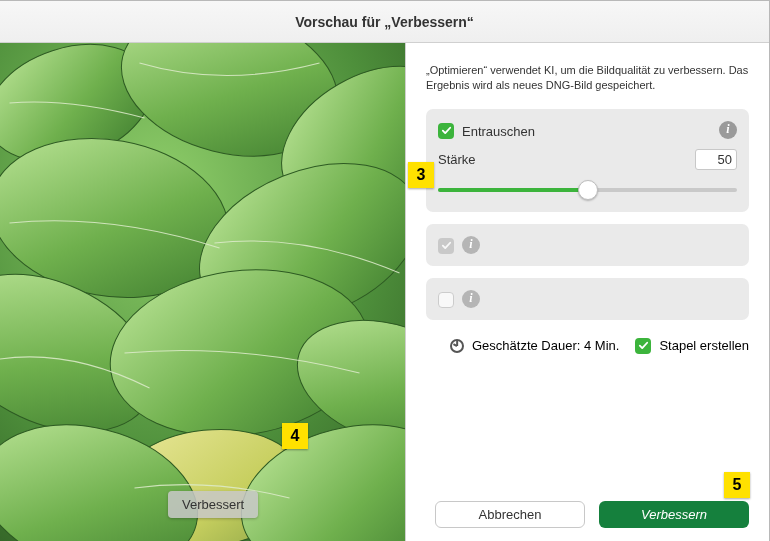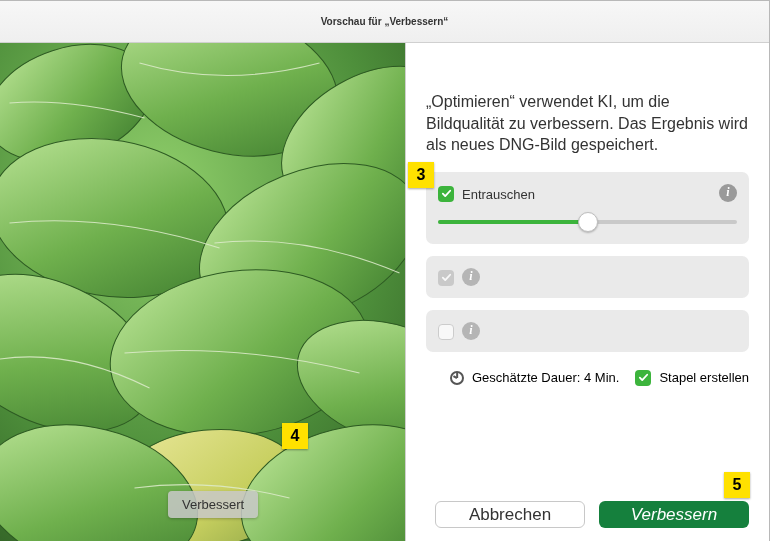--- a/index.html
+++ b/index.html
@@ -6,21 +6,21 @@
   html, body { width: 770px; height: 541px; font-family: -apple-system, Helvetica, Arial, sans-serif; font-size: 13px; color: #333; background: #f0f0f0; }
   .window {
     width: 770px; height: 541px; background: #fff;
     border: 1px solid #b8b8b8; border-left: none; border-bottom: none;
     position: relative; overflow: hidden;
   }
   .titlebar {
     height: 42px; line-height: 42px; text-align: center;
     background: linear-gradient(#f7f7f7, #efefef);
     border-bottom: 1px solid #d0d0d0;
-    font-weight: 600; font-size: 10px; color: #333;
+    font-weight: 600; font-size: 14px; color: #333;
   }
   .content { display: flex; height: calc(541px - 42px); }
   .preview-pane {
     width: 406px; height: 100%; position: relative;
     border-right: 1px solid #d0d0d0;
     overflow: hidden;
   }
   .preview-img {
     width: 100%; height: 100%; position: relative;
     background: #3b6b2a;
@@ -31,21 +31,21 @@
     background: rgba(200,200,200,0.85);
     color: #333; font-size: 13px; font-weight: 500;
     padding: 6px 14px; border-radius: 4px;
     box-shadow: 0 1px 3px rgba(0,0,0,0.25);
     margin-left: 40px;
   }
   .side-pane {
     flex: 1; padding: 20px 20px 14px 20px; display: flex; flex-direction: column;
     background: #fff;
   }
-  .description { font-size: 16px; line-height: 1.35; color: #333; margin-bottom: 16px; margin-top: 28px; }
+  .description { font-size: 11px; line-height: 1.35; color: #333; margin-bottom: 16px; }
   .panel {
     background: #eaeaea; border-radius: 7px;
     padding: 12px 12px; margin-bottom: 12px; position: relative;
   }
   .panel-row { display: flex; align-items: flex-end; gap: 8px; }
   .panel-title { font-size: 13px; color: #333; flex: 1; }
   .panel.disabled .panel-title { color: #9a9a9a; }
   .panel.disabled .checkbox, .panel.disabled .checkbox.unchecked { opacity: 0.7; }
   .info-icon {
     width: 18px; height: 18px; border-radius: 50%;
@@ -106,21 +106,21 @@
   }
   .meta-spacer { flex: 1; }
   .link-row { margin-top: 10px; }
   .link { color: #1e73e6; font-size: 13px; cursor: pointer; }
   .button-row {
     margin-top: auto; display: flex; gap: 14px; justify-content: flex-end;
     padding-top: 20px;
   }
   .btn {
     min-width: 150px; height: 27px; border-radius: 6px;
-    font-size: 17px; display: flex; align-items: center; justify-content: center;
+    font-size: 13px; display: flex; align-items: center; justify-content: center;
     cursor: pointer; border: 1px solid transparent;
   }
   .btn-secondary { background: #fff; border-color: #c8c8c8; color: #333; }
   .btn-primary { background: #15803d; color: #fff; font-style: italic; }
 
   .callout {
     position: absolute; width: 26px; height: 26px;
     background: #ffe100; color: #000; font-weight: 800; font-size: 16px;
     display: flex; align-items: center; justify-content: center;
     box-shadow: 0 1px 2px rgba(0,0,0,0.35);
@@ -191,20 +191,25 @@
       <div class="panel">
         <div class="panel-row">
           <span class="checkbox checked green">
             <svg viewBox="0 0 12 12">
                 <path d="M2 6.2 L4.6 8.8 L10 3" stroke="#fff" stroke-width="2" fill="none" stroke-linecap="round" stroke-linejoin="round"></path>
               </svg>
           </span>
           <span class="panel-title">Entrauschen</span>
           <span class="info-icon">i</span>
         </div>
+        <div class="strength-row">
+          <span class="strength-label">Stärke</span>
+          <span class="strength-spacer"></span>
+          <input class="strength-value" value="50" style="">
+        </div>
         <div class="slider-wrap">
           <div class="slider-track"></div>
           <div class="slider-fill" id="slider-fill" style="width: 50%;"></div>
           <div class="slider-thumb" id="slider-thumb" style="left: 50%;"></div>
         </div>
       </div>
 
       <div class="panel disabled">
         <div class="panel-row">
           <span class="checkbox checked gray">

